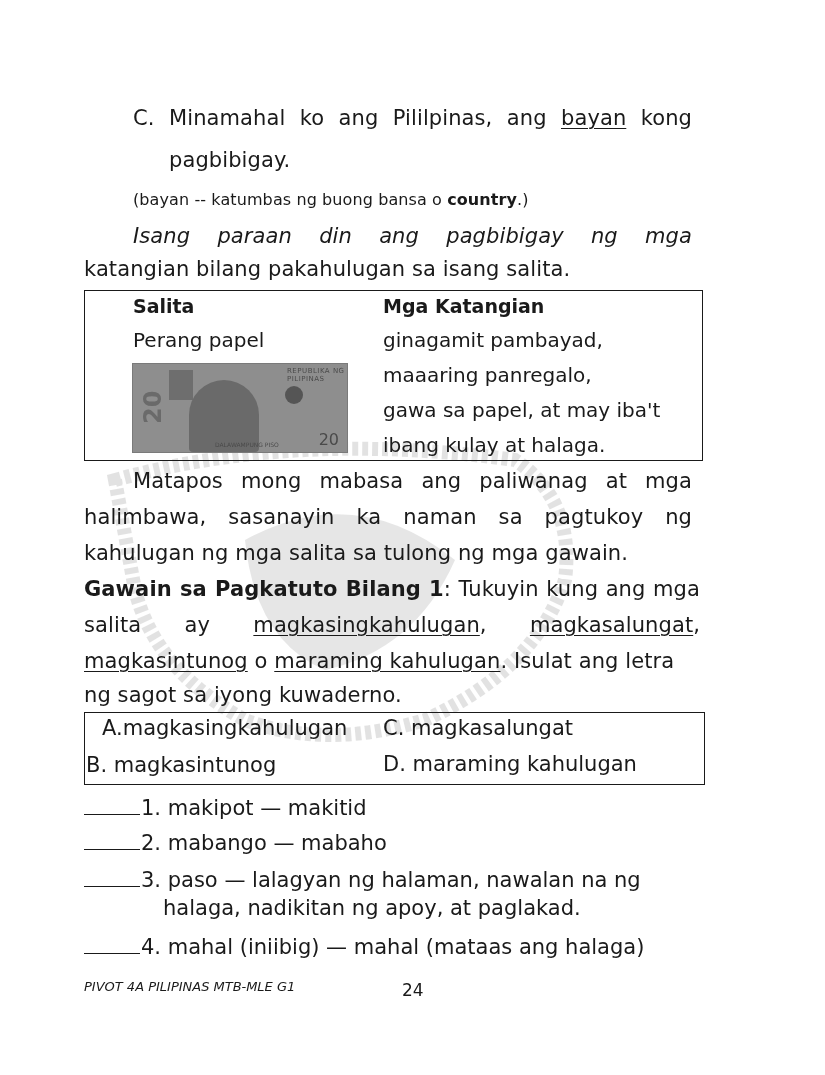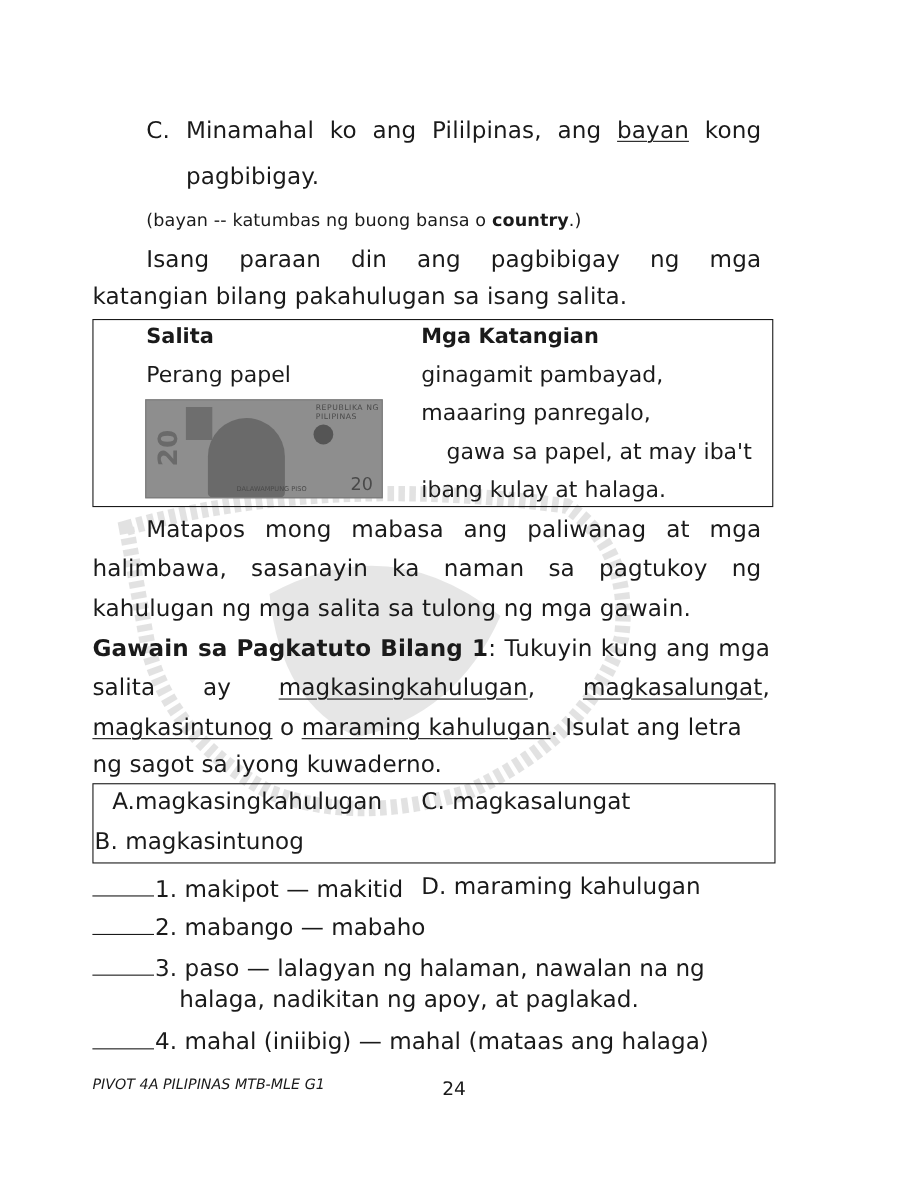--- a/index.html
+++ b/index.html
@@ -56,41 +56,41 @@
     <span>Minamahal ko ang Pililpinas, ang</span>
     <span class="u">bayan</span>
     <span>kong</span>
   </div>
   <div class="line" style="left:169px; top:146px;">pagbibigay.</div>
   <div class="line small" style="left:133px; top:186px;">
     <span>(bayan -- katumbas ng buong bansa o</span>
     <span class="b">country</span><span>.)</span>
   </div>
 
-  <div class="line just" style="left:133px; top:222px; width:559px;">Isang paraan din ang pagbibigay ng mga</div>
+  <div class="line just" style="left:133px; top:222px; width:559px;font-style:italic;">Isang paraan din ang pagbibigay ng mga</div>
   <div class="line" style="left:84px; top:255px;">katangian bilang pakahulugan sa isang salita.</div>
 
   <div class="box1"></div>
   <div class="col-head" style="left:133px; top:295px;">Salita</div>
   <div class="col-head" style="left:383px; top:295px;">Mga Katangian</div>
   <div class="cell" style="left:133px; top:323px;">Perang papel</div>
 
   <div class="banknote">
     <div class="bn-20-left">20</div>
     <div class="bn-portrait-small"></div>
     <div class="bn-portrait"></div>
     <div class="bn-title">REPUBLIKA NG PILIPINAS</div>
     <div class="bn-seal"></div>
     <div class="bn-value-word">DALAWAMPUNG PISO</div>
     <div class="bn-20-right">20</div>
   </div>
 
   <div class="cell" style="left:383px; top:323px;">ginagamit pambayad,</div>
   <div class="cell" style="left:383px; top:358px;">maaaring panregalo,</div>
-  <div class="cell" style="left:383px; top:393px;margin-left:23px;">gawa sa papel, at may iba't</div>
+  <div class="cell" style="left:383px; top:393px;">gawa sa papel, at may iba't</div>
   <div class="cell" style="left:383px; top:428px;">ibang kulay at halaga.</div>
 
   <div class="line just" style="left:133px; top:467px; width:559px;">Matapos mong mabasa ang paliwanag at mga</div>
   <div class="line just" style="left:84px; top:503px; width:608px;">halimbawa, sasanayin ka naman sa pagtukoy ng</div>
   <div class="line" style="left:84px; top:539px;">kahulugan ng mga salita sa tulong ng mga gawain.</div>
 
   <div class="line just" style="left:84px; top:575px; width:616px;">
     <span class="b">Gawain sa Pagkatuto Bilang 1</span><span>: Tukuyin kung ang mga</span>
   </div>
   <div class="line just" style="left:84px; top:611px; width:616px;">
@@ -109,21 +109,21 @@
   <div class="box2"></div>
   <div class="choice" style="left:86px; top:716px;padding-left:16px;">
     <span>A.</span><span>magkasingkahulugan</span>
   </div>
   <div class="choice" style="left:86px; top:753px;">
     <span>B.</span> <span>magkasintunog</span>
   </div>
   <div class="choice" style="left:383px; top:716px;">
     <span>C.</span> <span>magkasalungat</span>
   </div>
-  <div class="choice" style="left:383px; top:794px;">
+  <div class="choice" style="left:383px; top:752px;">
     <span>D.</span> <span>maraming kahulugan</span>
   </div>
 
   <div class="item" style="left:84px; top:794px;">
     <span class="blank"></span><span>1.</span> <span>makipot — makitid</span>
   </div>
   <div class="item" style="left:84px; top:829px;text-align:right;">
     <span class="blank"></span><span>2.</span> <span>mabango — mabaho</span>
   </div>
   <div class="item" style="left:84px; top:866px;">

